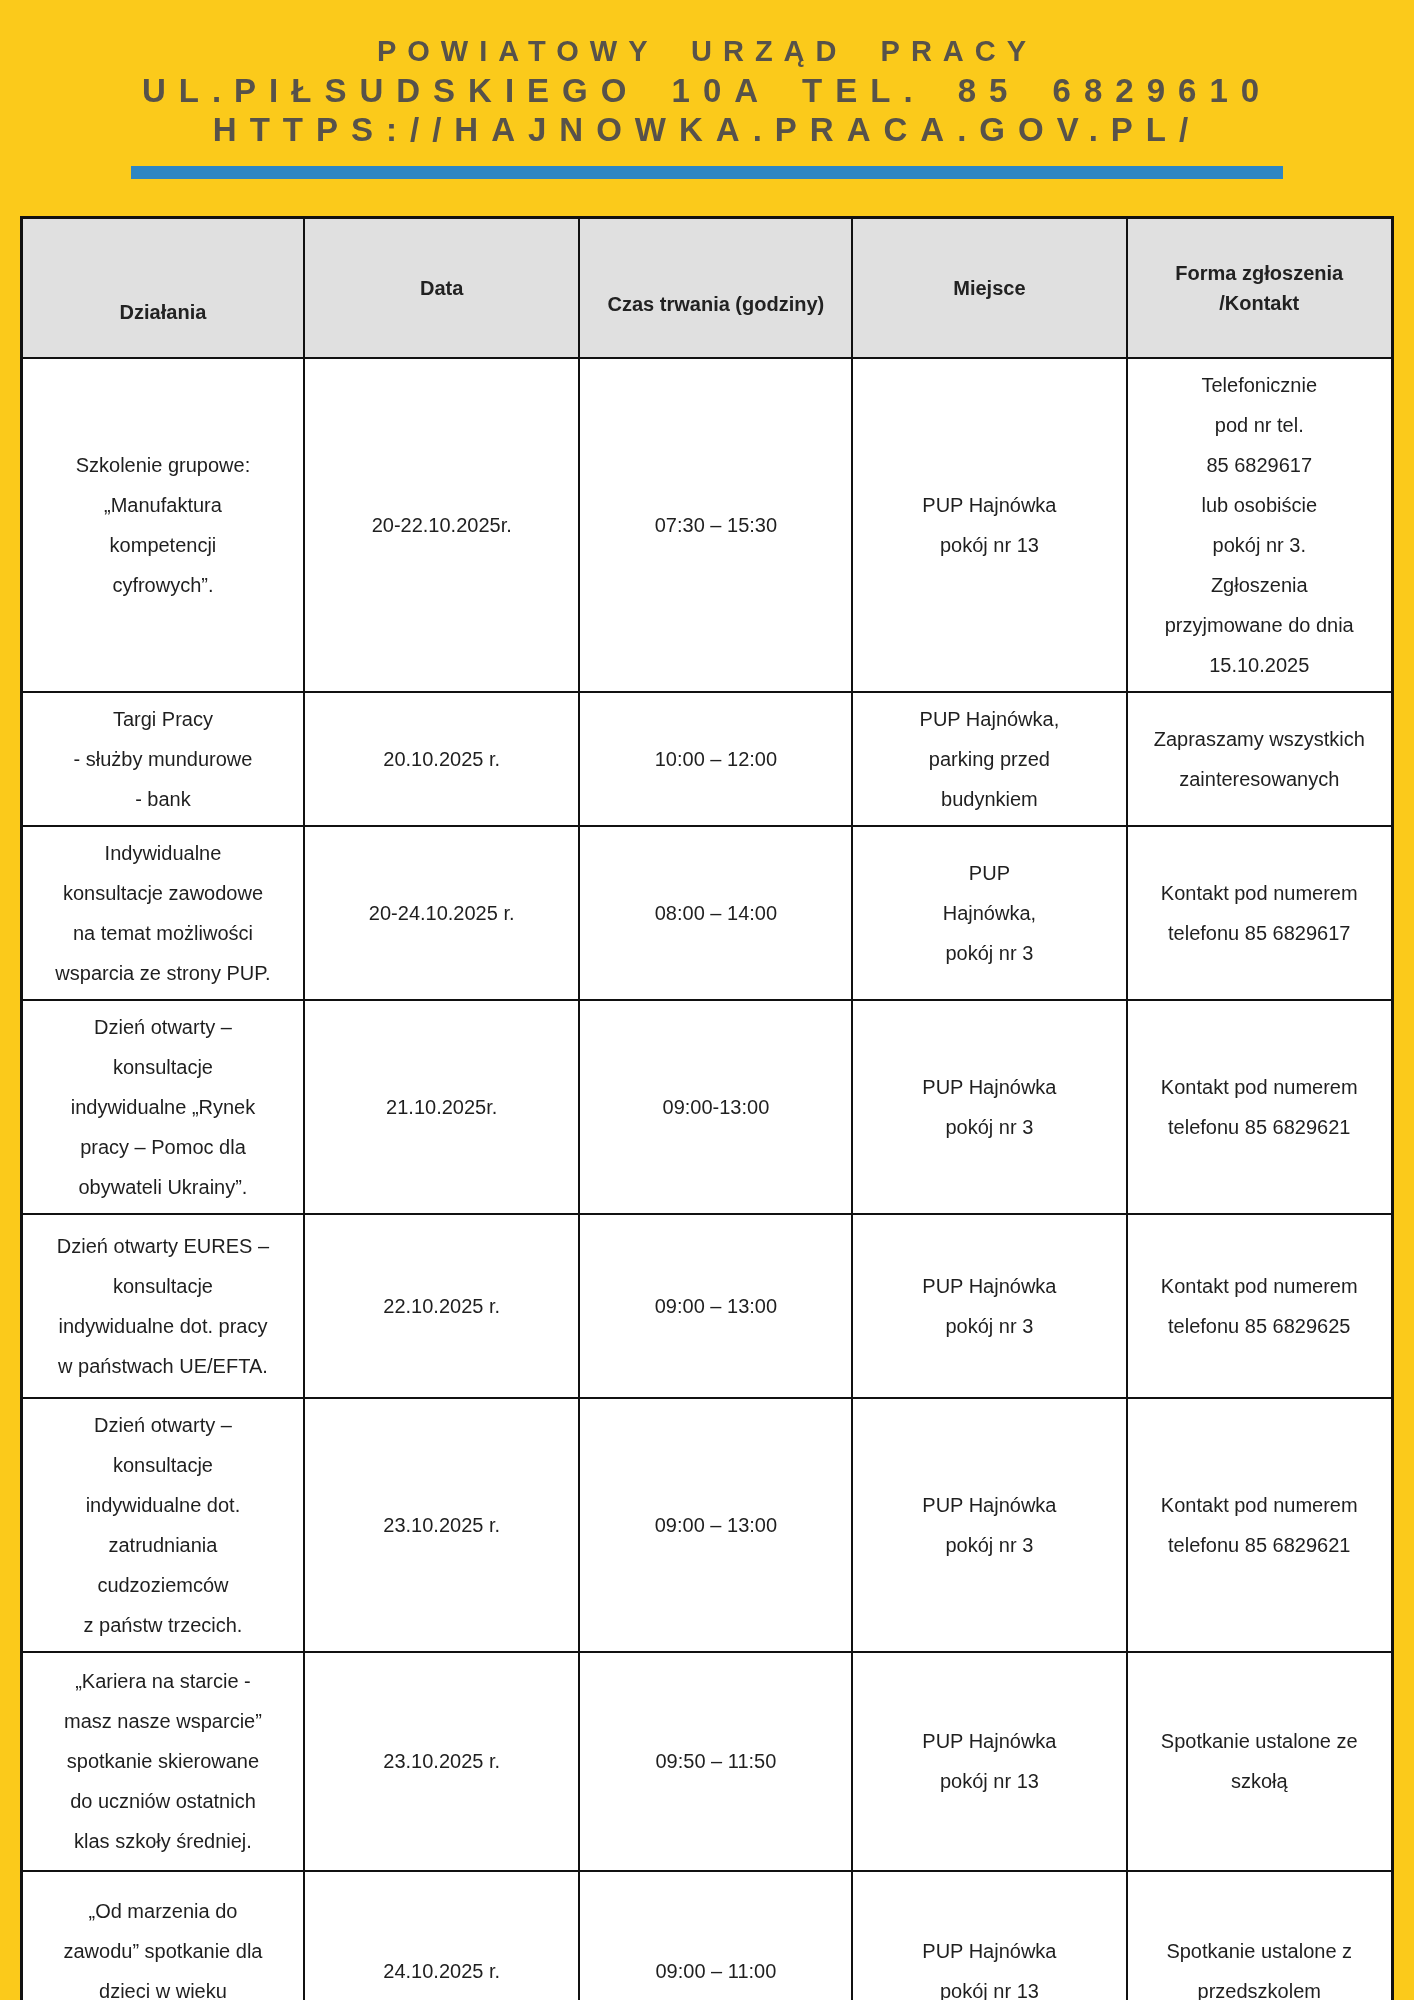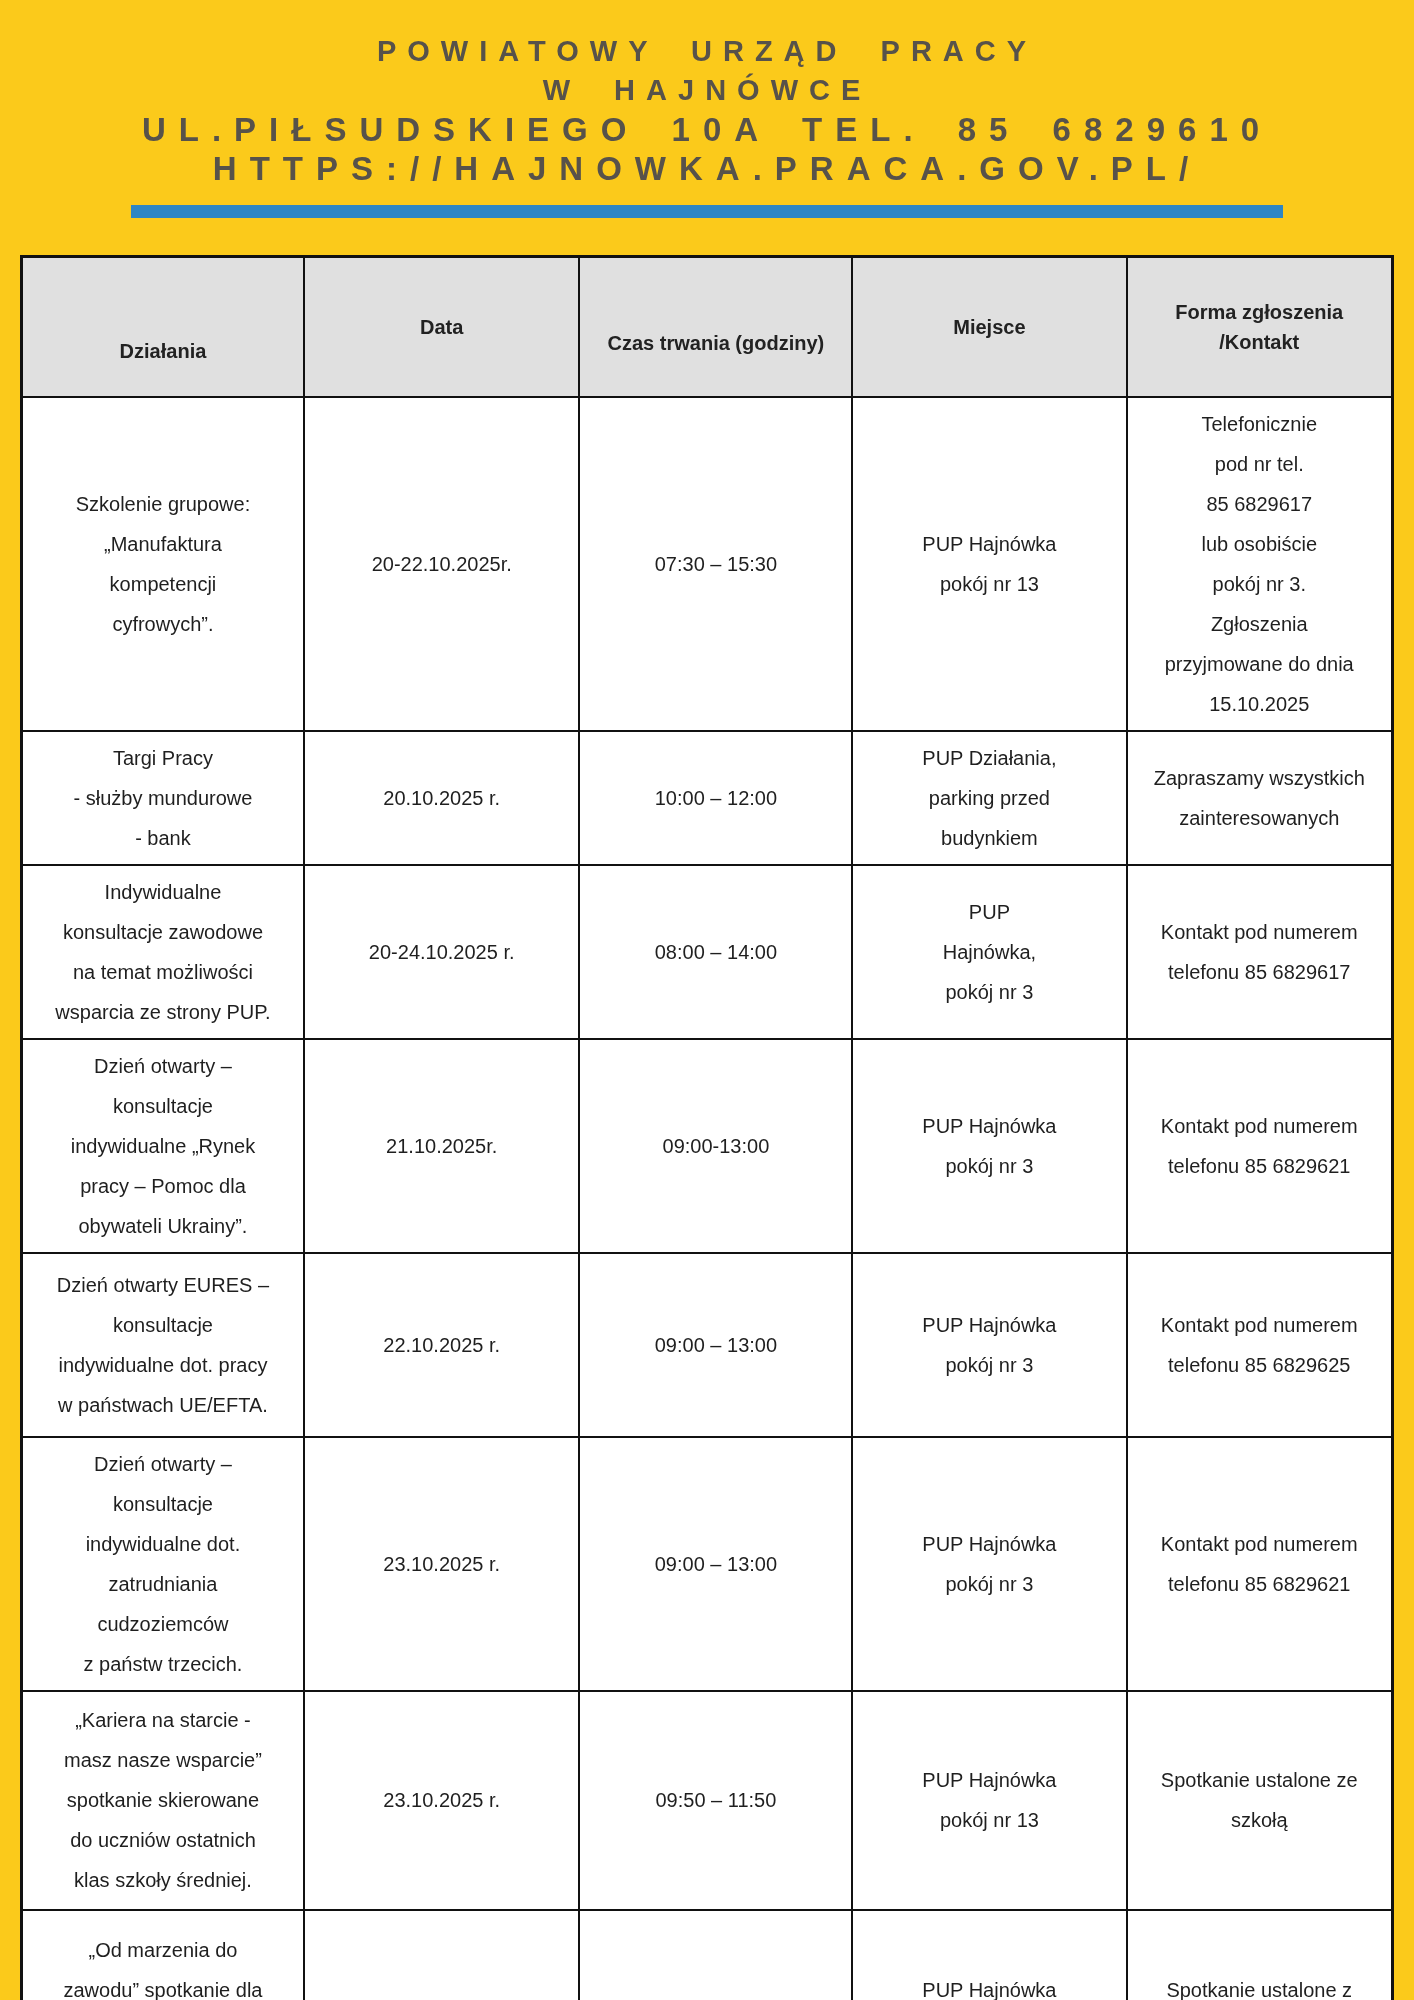--- a/index.html
+++ b/index.html
@@ -95,21 +95,20 @@
   tr.r7 { height: 219px; }
   tr.r8 { height: 202px; margin-top: 44px; }
 </style>
 </head>
 <body>
 
 <div class="poster">
 
   <div class="header">
     <div class="header-line lg">POWIATOWY URZĄD PRACY</div>
-    <div class="header-line lg">W HAJNÓWCE</div>
     <div class="header-line sm">UL.PIŁSUDSKIEGO 10A TEL. 85 6829610</div>
     <div class="header-line sm">HTTPS://HAJNOWKA.PRACA.GOV.PL/</div>
   </div>
 
   <div class="accent-bar top"></div>
 
   <table class="schedule">
     <colgroup>
       <col style="width:20.6%">
       <col style="width:20.1%">
@@ -145,21 +144,21 @@
 Zgłoszenia
 przyjmowane do dnia
 15.10.2025</td>
       </tr>
       <tr class="r2">
         <td class="cell-activity">Targi Pracy
 - służby mundurowe
 - bank</td>
         <td>20.10.2025 r.</td>
         <td>10:00 – 12:00</td>
-        <td>PUP Działania,
+        <td>PUP Hajnówka,
 parking przed
 budynkiem</td>
         <td>Zapraszamy wszystkich
 zainteresowanych</td>
       </tr>
       <tr class="r3">
         <td class="cell-activity">Indywidualne
 konsultacje zawodowe
 na temat możliwości
 wsparcia ze strony PUP.</td>

